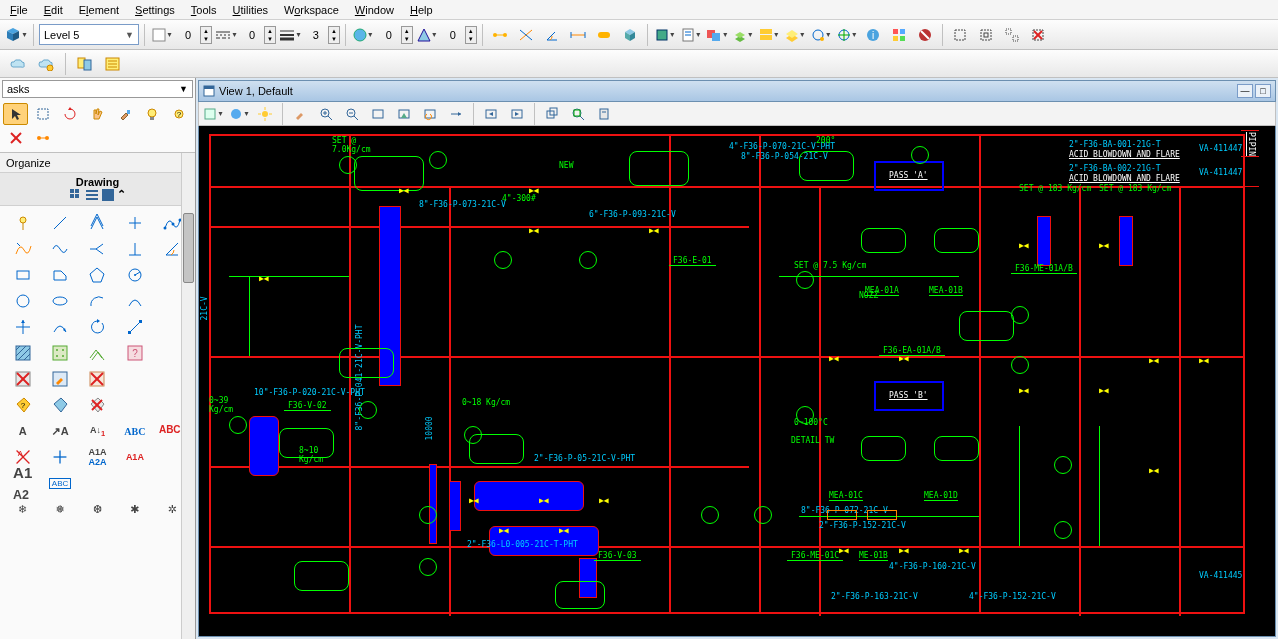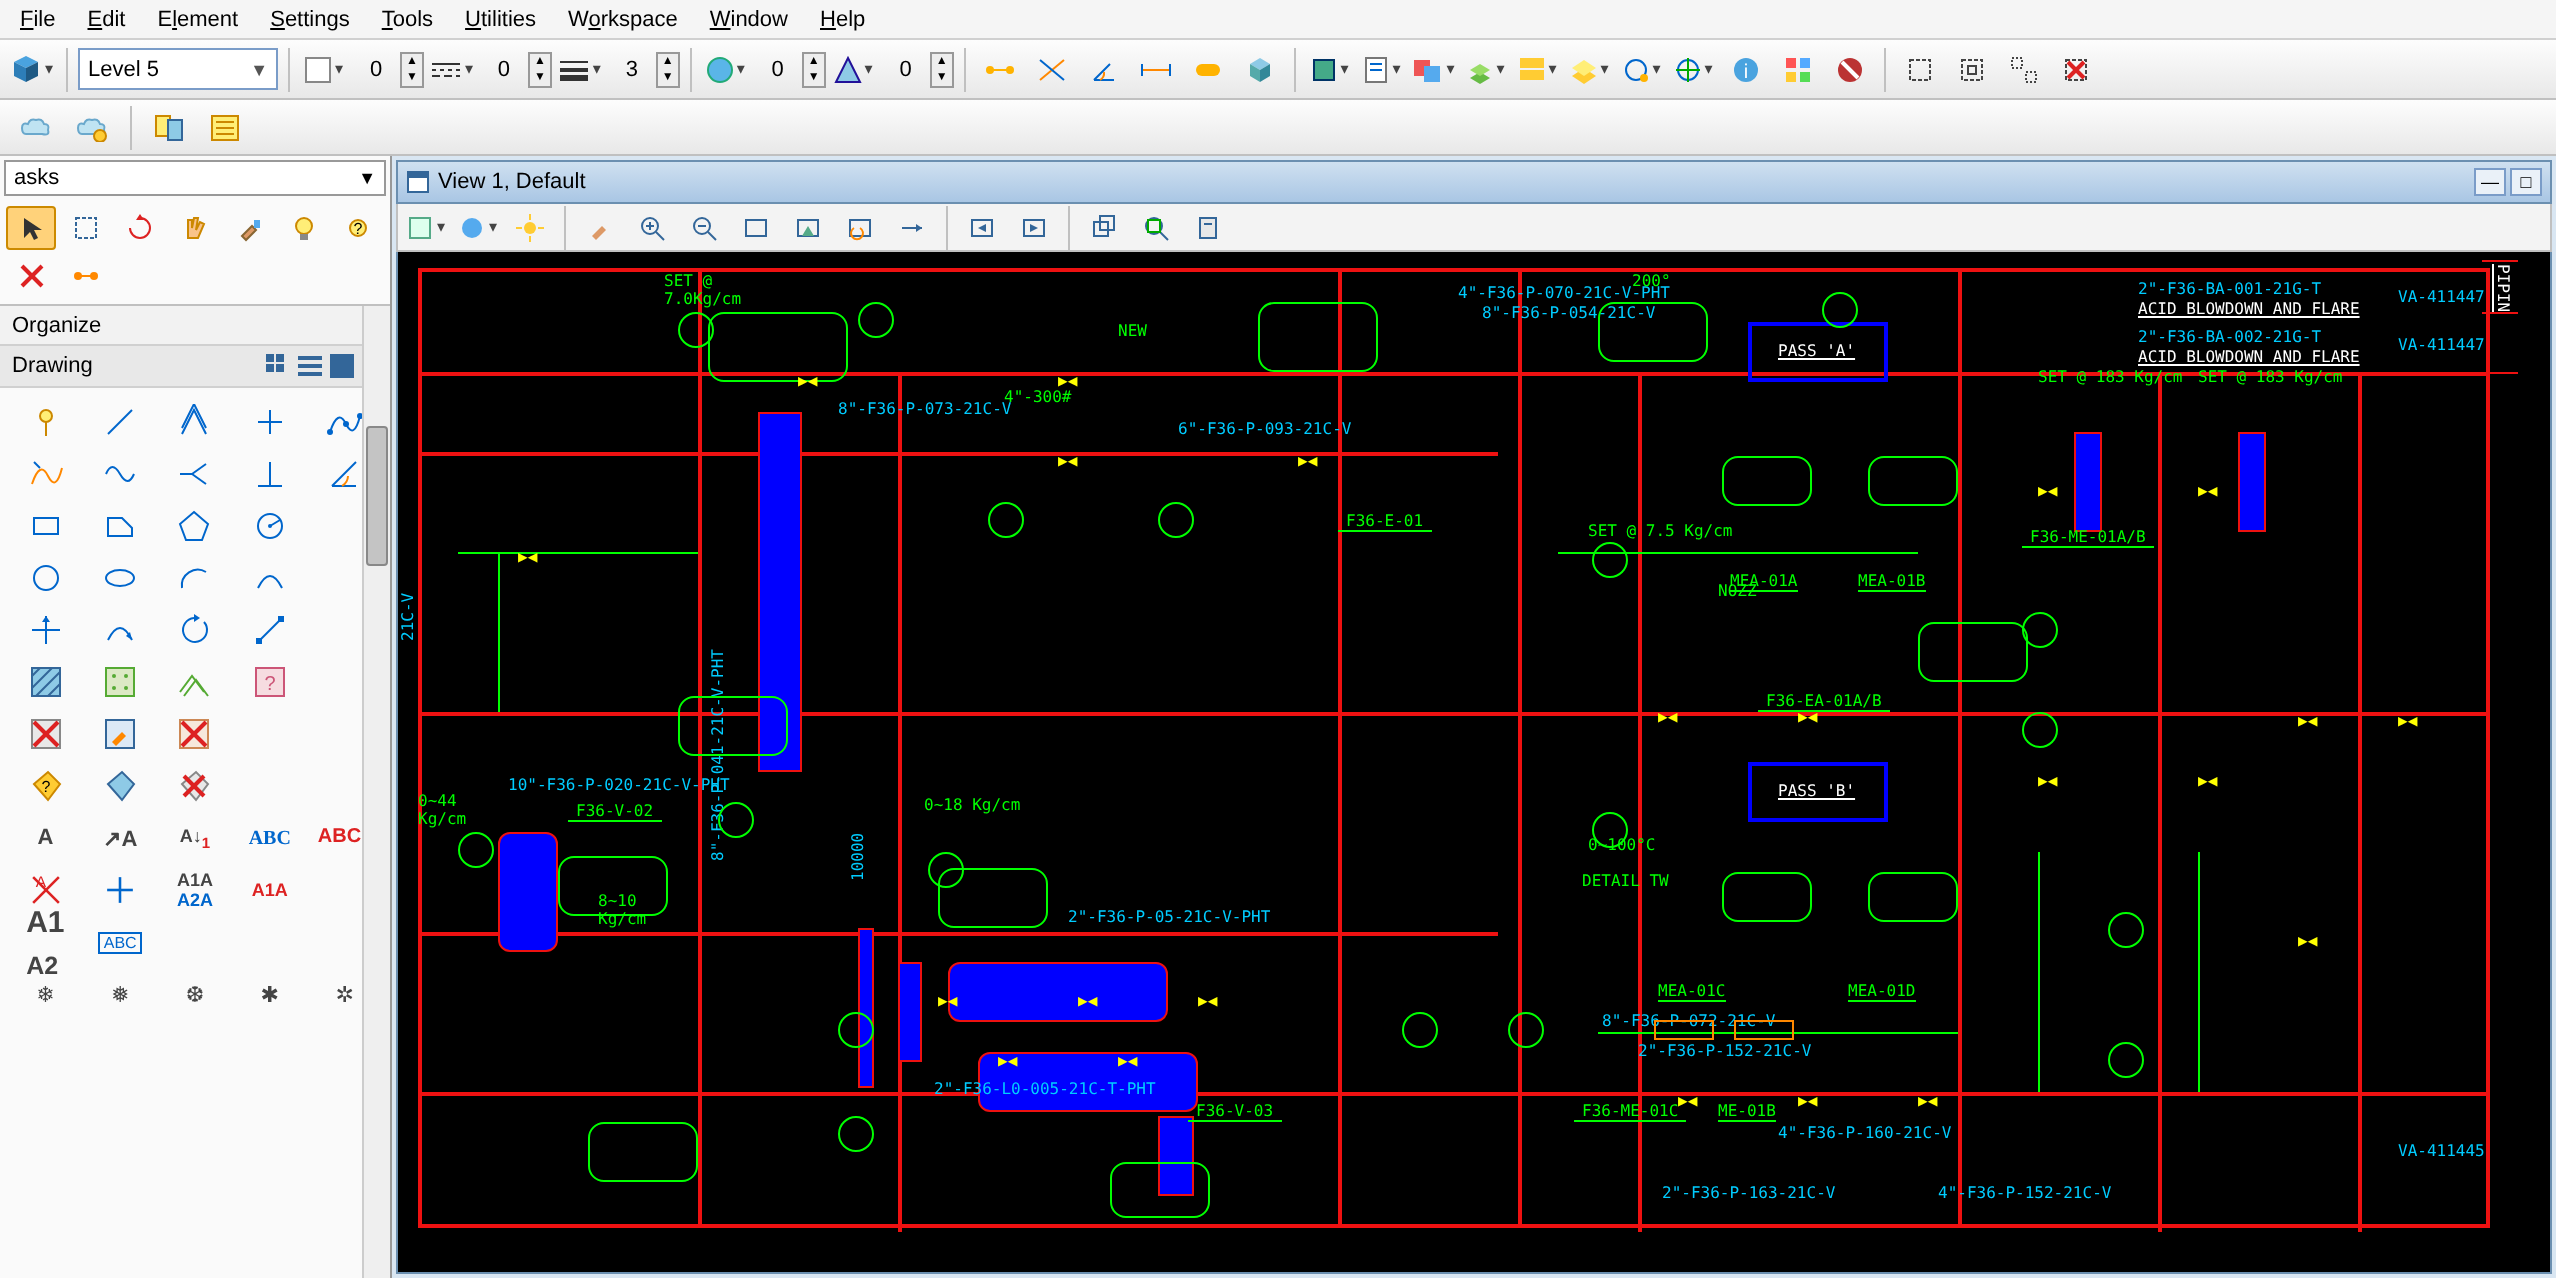--- a/index.html
+++ b/index.html
@@ -100,21 +100,21 @@
 }
 .lp-toolgrid .tg { height:22px; display:flex; align-items:center; justify-content:center; border:1px solid transparent; border-radius:2px;}
 .lp-toolgrid .tg.sel { background:#ffd27a; border-color:#cc8a00;}
 
 .lp-cat {
   display:flex; align-items:center; justify-content:space-between;
   padding:3px 6px; border-bottom:1px solid #d0d0d0; background:#f2f2f2;
 }
 .lp-cat .right { display:flex; gap:2px; }
 .lp-cat .ic { width:14px;height:14px; }
-.lp-cat.bold { font-weight:normal; background:#e8e8e8;}
+.lp-cat.bold { font-weight:bold; background:#e8e8e8;flex-direction:column;}
 .lp-subgrid {
   display:grid; grid-template-columns:repeat(5,1fr);
   gap:4px; padding:6px;
 }
 .lp-subgrid .sg { height:22px; display:flex; align-items:center; justify-content:center; color:#444; }
 .lp-subgrid .sg svg { width:18px; height:18px; }
 
 .lp-scroll { overflow-y:auto; flex:1; position:relative; }
 .lp-scrollbar { position:absolute; right:0; top:0; bottom:0; width:14px; background:#efefef; border-left:1px solid #ccc;}
 .lp-scrollbar .thumb { position:absolute; left:1px; right:1px; top:60px; height:70px; background:#c4c4c4; border:1px solid #888; border-radius:2px;}
@@ -960,21 +960,21 @@
       <div class="txtc" style="left:1000px;top:18px">VA-411447</div>
       <div class="txtc" style="left:1000px;top:42px">VA-411447</div>
       <div class="txt" style="left:820px;top:58px">SET @ 183 Kg/cm</div>
       <div class="txt" style="left:900px;top:58px">SET @ 183 Kg/cm</div>
       <div class="txtc" style="left:530px;top:16px">4"-F36-P-070-21C-V-PHT</div>
       <div class="txtc" style="left:542px;top:26px">8"-F36-P-054-21C-V</div>
       <div class="txt" style="left:617px;top:10px">200°</div>
 
       <div class="txt" style="left:133px;top:10px">SET @</div>
       <div class="txt" style="left:133px;top:19px">7.0Kg/cm</div>
-      <div class="txt" style="left:10px;top:270px">0~44</div>
+      <div class="txt" style="left:10px;top:270px">0~39</div>
       <div class="txt" style="left:10px;top:279px">Kg/cm</div>
       <div class="txt" style="left:263px;top:272px">0~18 Kg/cm</div>
       <div class="txt" style="left:595px;top:135px">SET @ 7.5 Kg/cm</div>
       <div class="txt" style="left:595px;top:292px">0~100°C</div>
       <div class="txt" style="left:592px;top:310px">DETAIL TW</div>
       <div class="txt" style="left:303px;top:68px">4"-300#</div>
       <div class="txt" style="left:100px;top:320px">8~10</div>
       <div class="txt" style="left:100px;top:329px">Kg/cm</div>
 
       <div class="txtc" style="left:220px;top:74px">8"-F36-P-073-21C-V</div>

